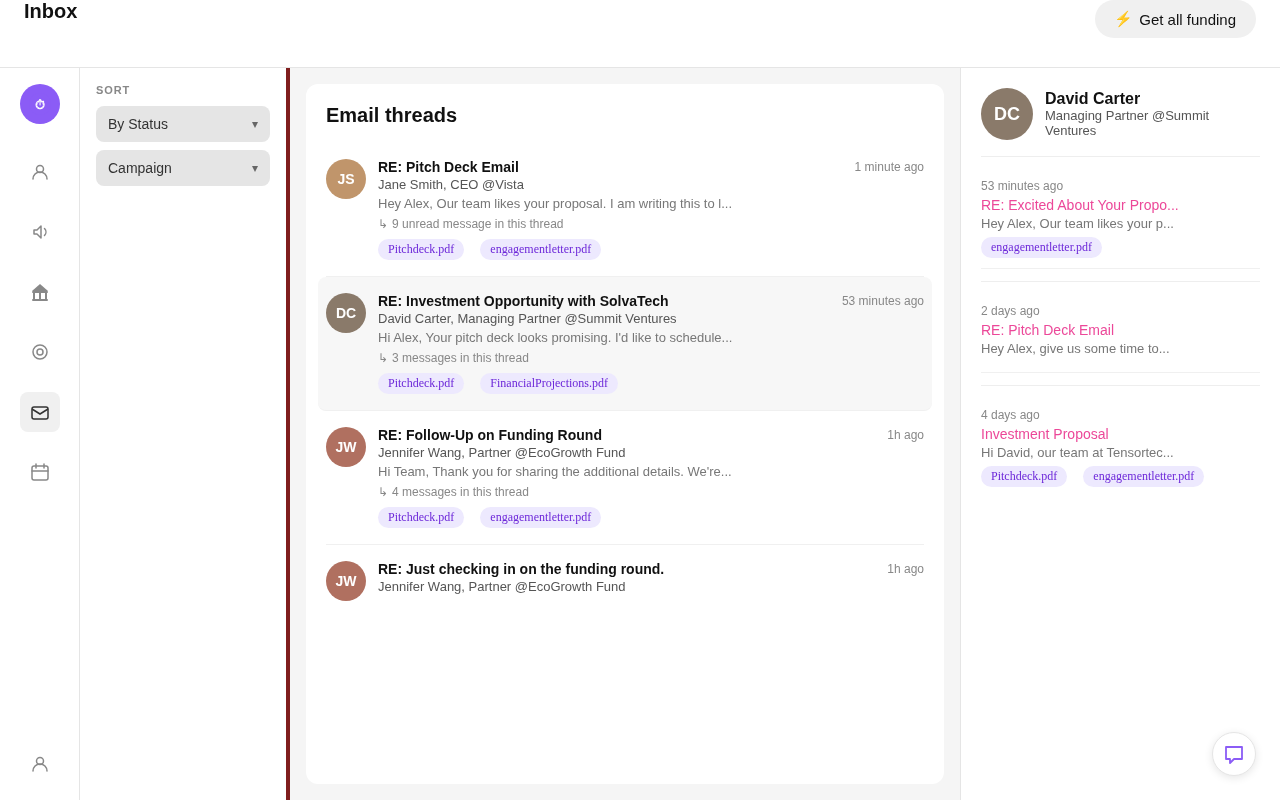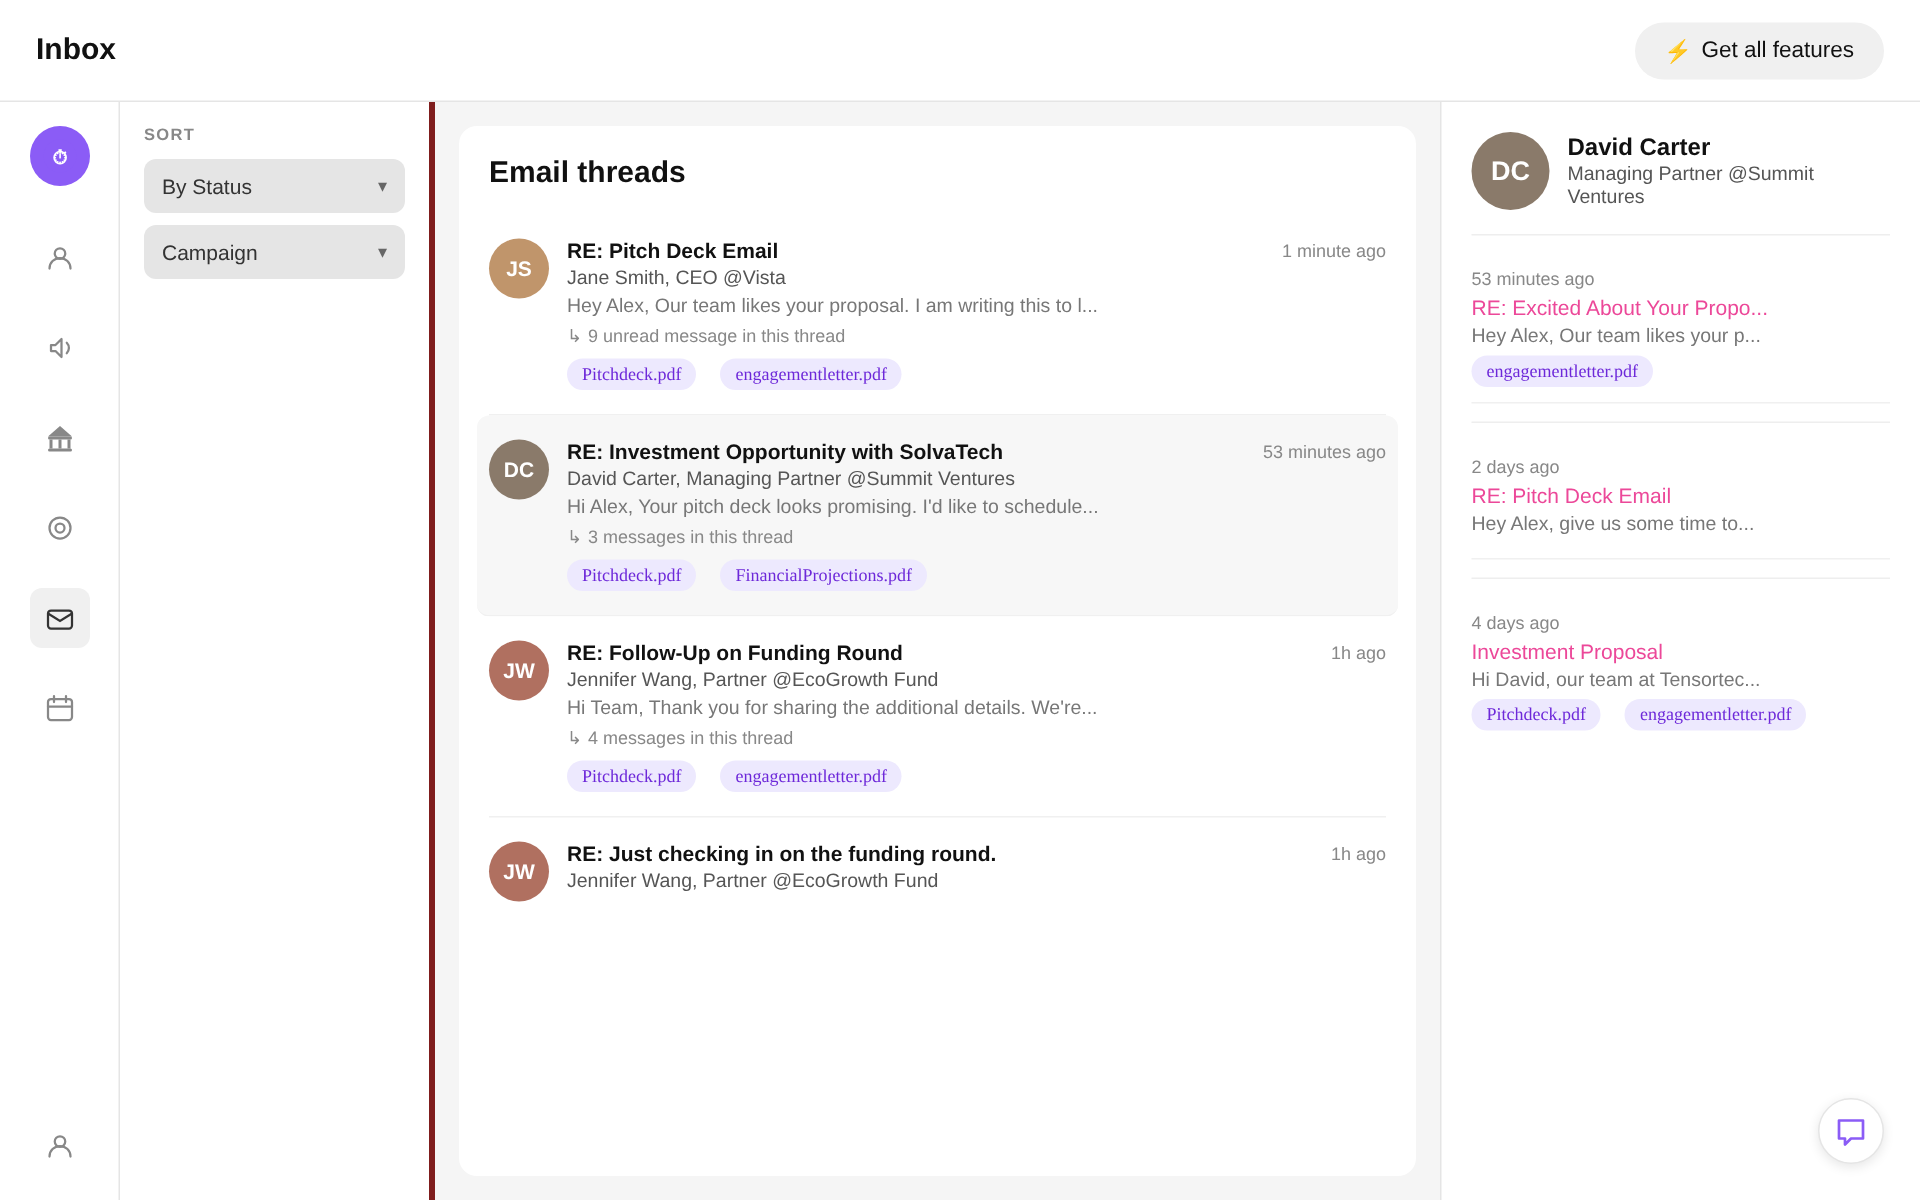--- a/index.html
+++ b/index.html
@@ -1,19 +1,19 @@
 <!DOCTYPE html>
 <html><head>
   <meta charset="utf-8">
   <style>
     * { box-sizing: border-box; margin: 0; padding: 0; }
     body { font-family: -apple-system, BlinkMacSystemFont, 'Segoe UI', sans-serif; background: #f5f5f5; display: flex; flex-direction: column; height: 800px; width: 1280px; overflow: hidden; }
 
     
-    .header { display: flex; align-items: center; justify-content: space-between; padding: 0 24px; height: 68px; background: #fff; border-bottom: 1px solid #e5e5e5; }
+    .header { display: flex; align-items: flex-start; justify-content: space-between; padding: 0 24px; height: 68px; background: #fff; border-bottom: 1px solid #e5e5e5; }
     .header-title { font-size: 20px; font-weight: 600; color: #111; }
     .get-features-btn { display: flex; align-items: center; gap: 6px; background: #f0f0f0; border: none; border-radius: 20px; padding: 10px 20px; font-size: 15px; font-weight: 500; color: #111; cursor: pointer; }
 
     
     .main { display: flex; flex: 1; overflow: hidden; }
 
     
     .sidebar { width: 80px; background: #fff; border-right: 1px solid #e5e5e5; display: flex; flex-direction: column; align-items: center; padding: 16px 0; gap: 20px; }
     .sidebar-icon { width: 40px; height: 40px; display: flex; align-items: center; justify-content: center; border-radius: 8px; cursor: pointer; color: #888; font-size: 20px; }
     .sidebar-icon.active { background: #f0f0f0; color: #111; }
@@ -68,21 +68,21 @@
     ::-webkit-scrollbar-track { background: transparent; }
     ::-webkit-scrollbar-thumb { background: #ccc; border-radius: 2px; }
   </style>
 </head>
 <body>
 
 <div class="header">
   <span class="header-title">Inbox</span>
   <button class="get-features-btn">
     <span>⚡</span>
-    <span>Get all features</span>
+    <span>Get all funding</span>
   </button>
 </div>
 
 <div class="main">
 
   <div class="sidebar">
     <div class="sidebar-icon brand">
       <svg width="22" height="22" viewBox="0 0 22 22" fill="none">
         <circle cx="11" cy="11" r="11" fill="#8b5cf6"></circle>
         <text x="11" y="16" text-anchor="middle" fill="white" font-size="13" font-weight="bold">⏱</text>

